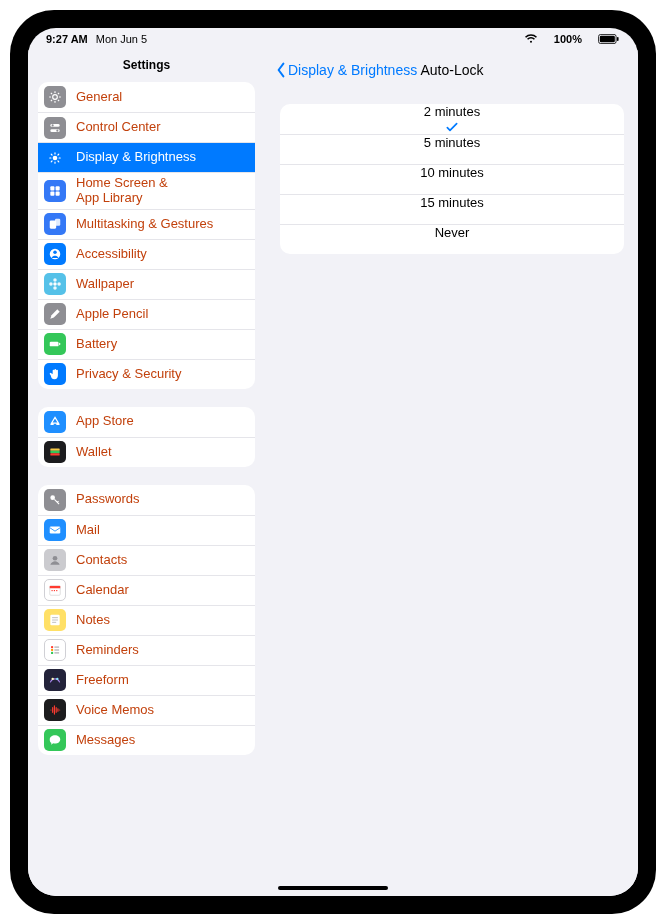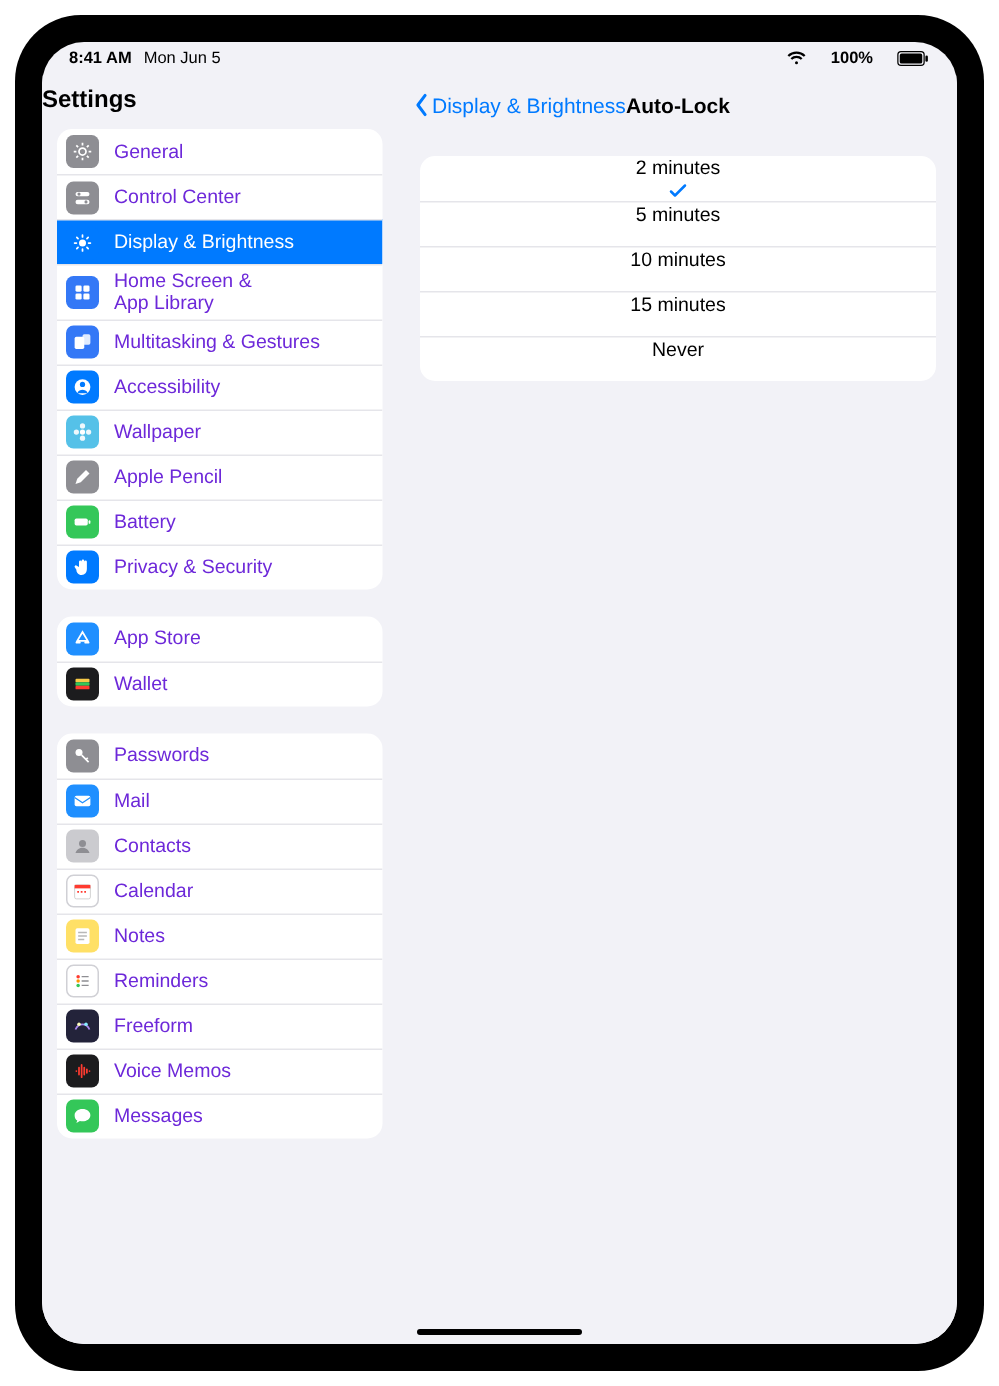--- a/index.html
+++ b/index.html
@@ -48,43 +48,44 @@
     overflow: hidden;
   }
   .sidebar {
     width: 238px;
     background: #f2f2f7;
     display: flex;
     flex-direction: column;
     border-right: 1px solid rgba(0,0,0,0);
   }
   .sidebar-title {
-    font-size: 16px;
+    font-size: 12px;
     font-weight: 700;
+    text-align: center;
     padding: 8px 0 10px;
   }
   .sidebar-scroll {
     flex: 1;
     overflow: hidden;
     padding: 0 10px 0 10px;
   }
   .group {
     background: #fff;
     border-radius: 10px;
     margin-bottom: 18px;
     overflow: hidden;
   }
   .row {
     display: flex;
     align-items: center;
     min-height: 30px;
     padding: 3px 10px 3px 6px;
     gap: 10px;
     font-size: 13px;
-    color: #6d28d9;
+    color: #c2410c;
     border-top: 1px solid #e5e5ea;
     cursor: pointer;
   }
   .row:first-child { border-top: none; }
   .row.selected { background: #007aff; color: #fff; }
   .row.selected .label { color: #fff; }
   .icon {
     width: 22px;
     height: 22px;
     border-radius: 5px;
@@ -115,21 +116,21 @@
     display: flex;
     align-items: center;
     gap: 2px;
     font-weight: 400;
     cursor: pointer;
   }
   .nav-title {
     position: absolute;
     left: 50%;
     transform: translateX(-50%);
-    font-weight: 700;
+    font-weight: 400;
   }
   .options {
     margin: 14px 14px 0 14px;
     background: #fff;
     border-radius: 10px;
     overflow: hidden;
   }
   .option {
     display: flex;
     align-items: center;
@@ -155,21 +156,21 @@
   }
 </style>
 </head>
 <body>
 
 <div class="device">
   <div class="screen">
 
     <div class="status-bar">
       <div class="status-left">
-        <span>8:41 AM</span>
+        <span>9:27 AM</span>
         <span style="font-weight:500">Mon Jun 5</span>
       </div>
       <div class="status-right">
         <span class="wifi-icon">
           <svg viewBox="0 0 16 12" width="14" height="10">
               <path d="M8 10.5a1.2 1.2 0 100-2.4 1.2 1.2 0 000 2.4zM3.2 5.7a6.8 6.8 0 019.6 0l-1.3 1.3a5 5 0 00-7 0L3.2 5.7zM.8 3.3a10.2 10.2 0 0114.4 0l-1.3 1.3a8.4 8.4 0 00-11.8 0L.8 3.3z" fill="#000"></path>
             </svg>
         </span>
         <span>100%</span>
         <span class="battery-icon">

